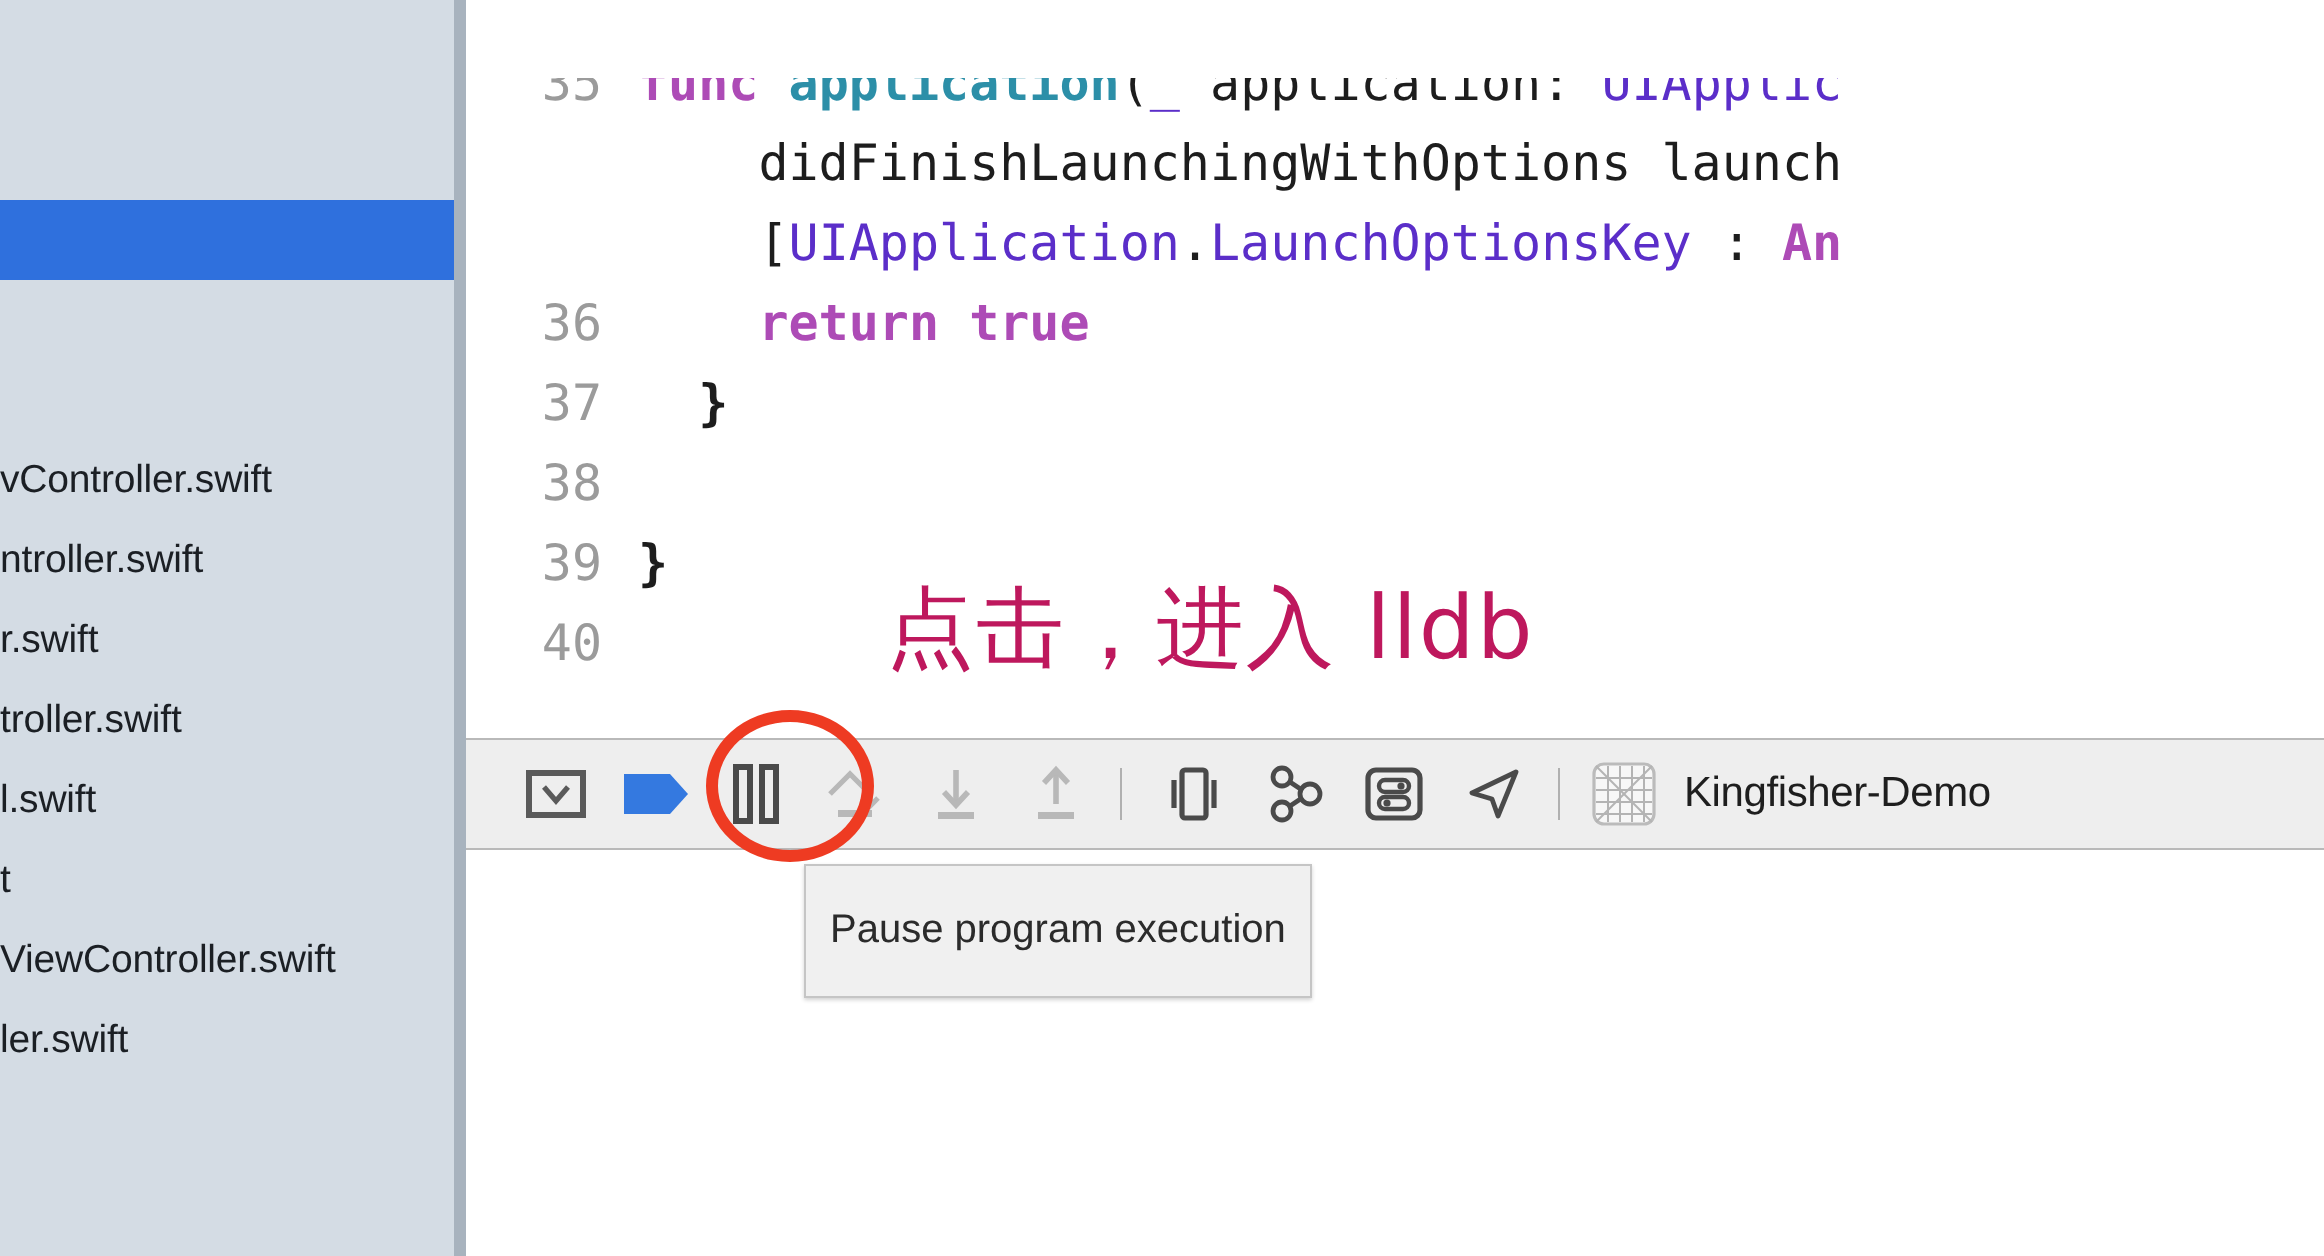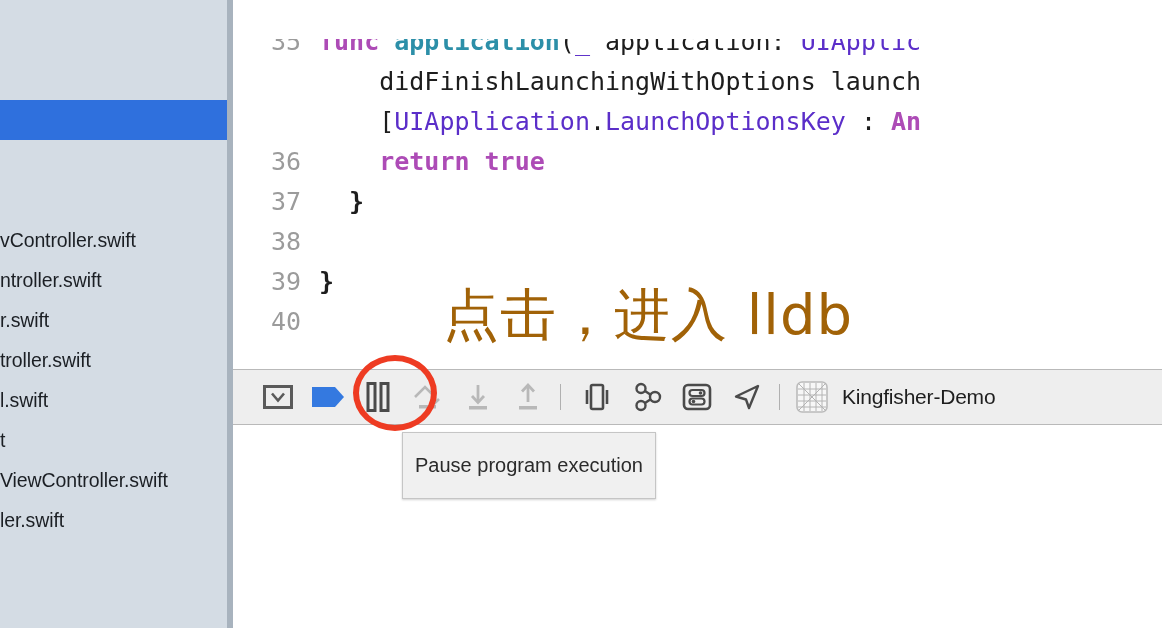--- a/index.html
+++ b/index.html
@@ -101,23 +101,23 @@
   .tok-type    { color: #5b2ec9; }
   .tok-param   { color: #5b2ec9; }
   .tok-punct   { color: #1d1d1d; }
   .tok-brace   { color: #1d1d1d; font-weight: bold; }
 
   
   #annotation {
     position: absolute;
     left: 443px;
     top: 289px;
-    font-size: 56px;
+    font-size: 44px;
     line-height: 52px;
-    color: #a16207;
+    color: #be185d;
     white-space: nowrap;
     font-family: "DejaVu Sans", "Liberation Sans", sans-serif;
     letter-spacing: 1px;
   }
 
   
   #debug-bar {
     position: absolute;
     left: 233px;
     top: 369px;

